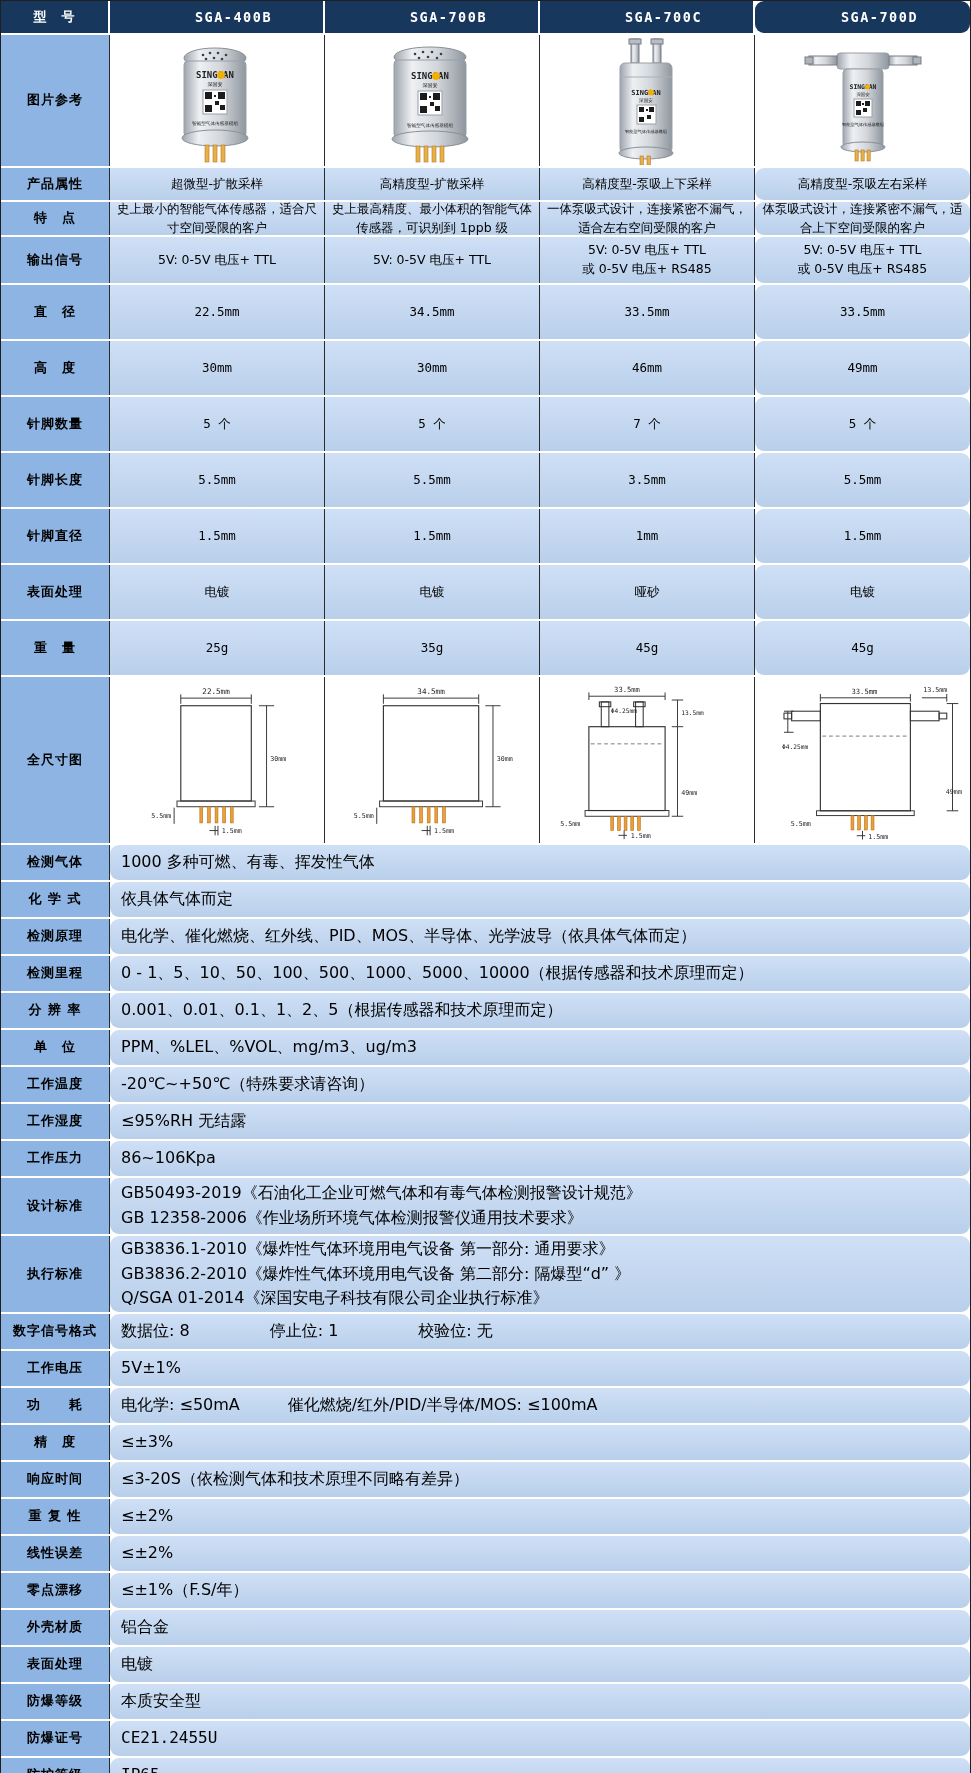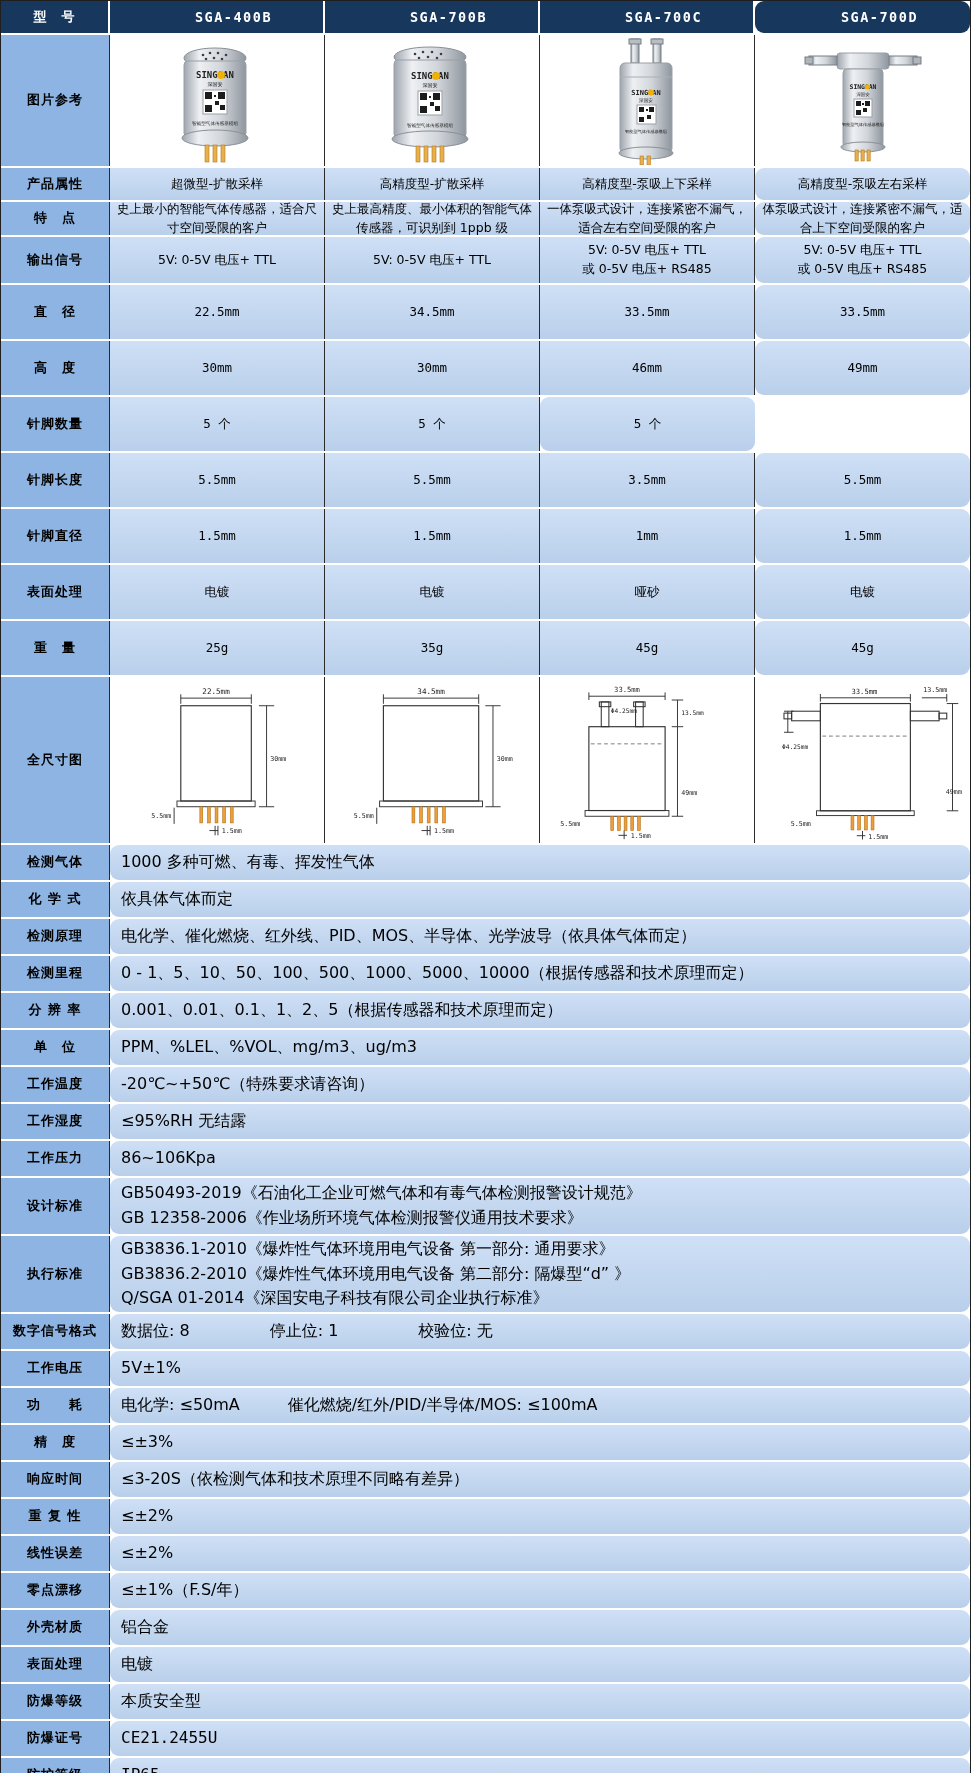--- a/index.html
+++ b/index.html
@@ -225,20 +225,21 @@
     <div class="cell label-cell">高　度</div>
     <div class="cell data-cell mono">30mm</div>
     <div class="cell data-cell mono">30mm</div>
     <div class="cell data-cell mono">46mm</div>
     <div class="cell data-cell mono">49mm</div>
   </div>
   <div class="row h40">
     <div class="cell label-cell">针脚数量</div>
     <div class="cell data-cell mono">5 个</div>
     <div class="cell data-cell mono">5 个</div>
+    <div class="cell data-cell mono">7 个</div>
     <div class="cell data-cell mono">5 个</div>
   </div>
   <div class="row h40">
     <div class="cell label-cell">针脚长度</div>
     <div class="cell data-cell mono">5.5mm</div>
     <div class="cell data-cell mono">5.5mm</div>
     <div class="cell data-cell mono">3.5mm</div>
     <div class="cell data-cell mono">5.5mm</div>
   </div>
   <div class="row h40">

